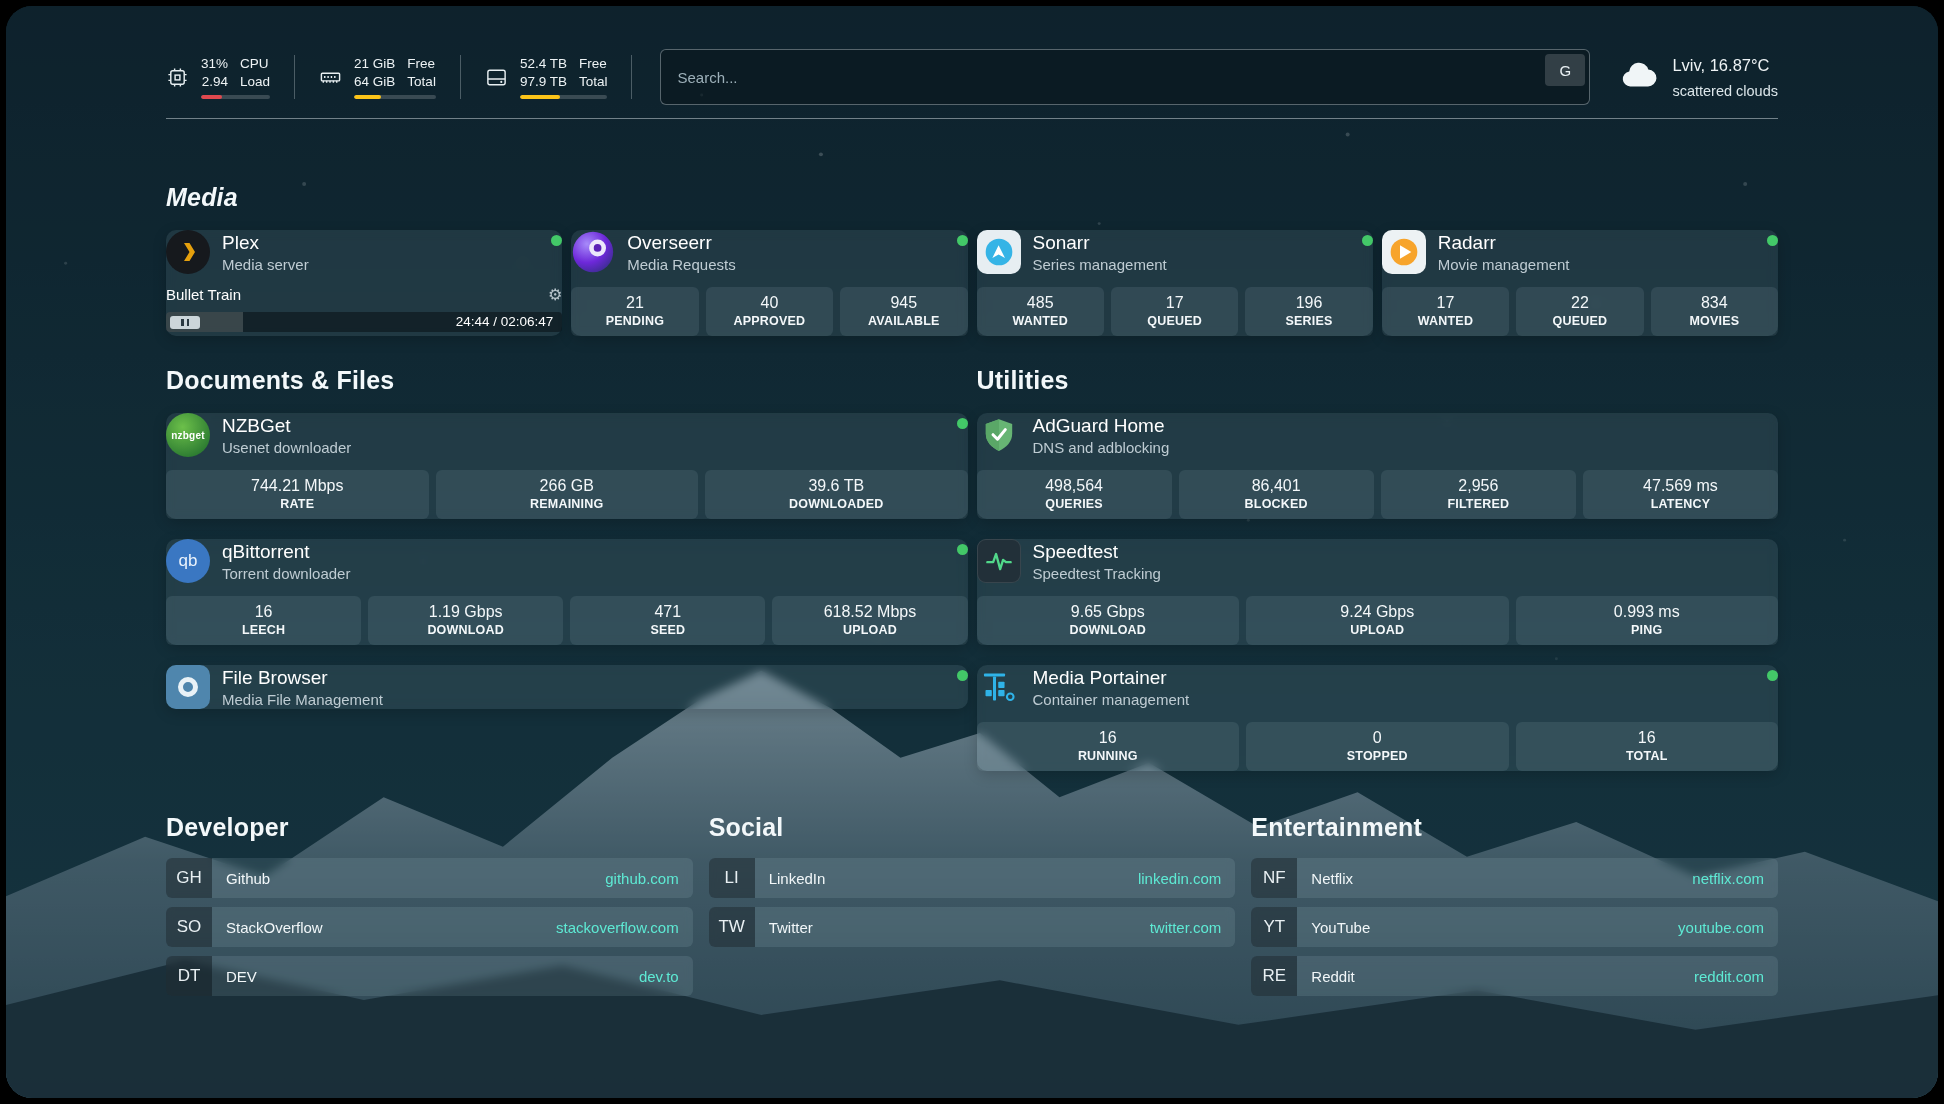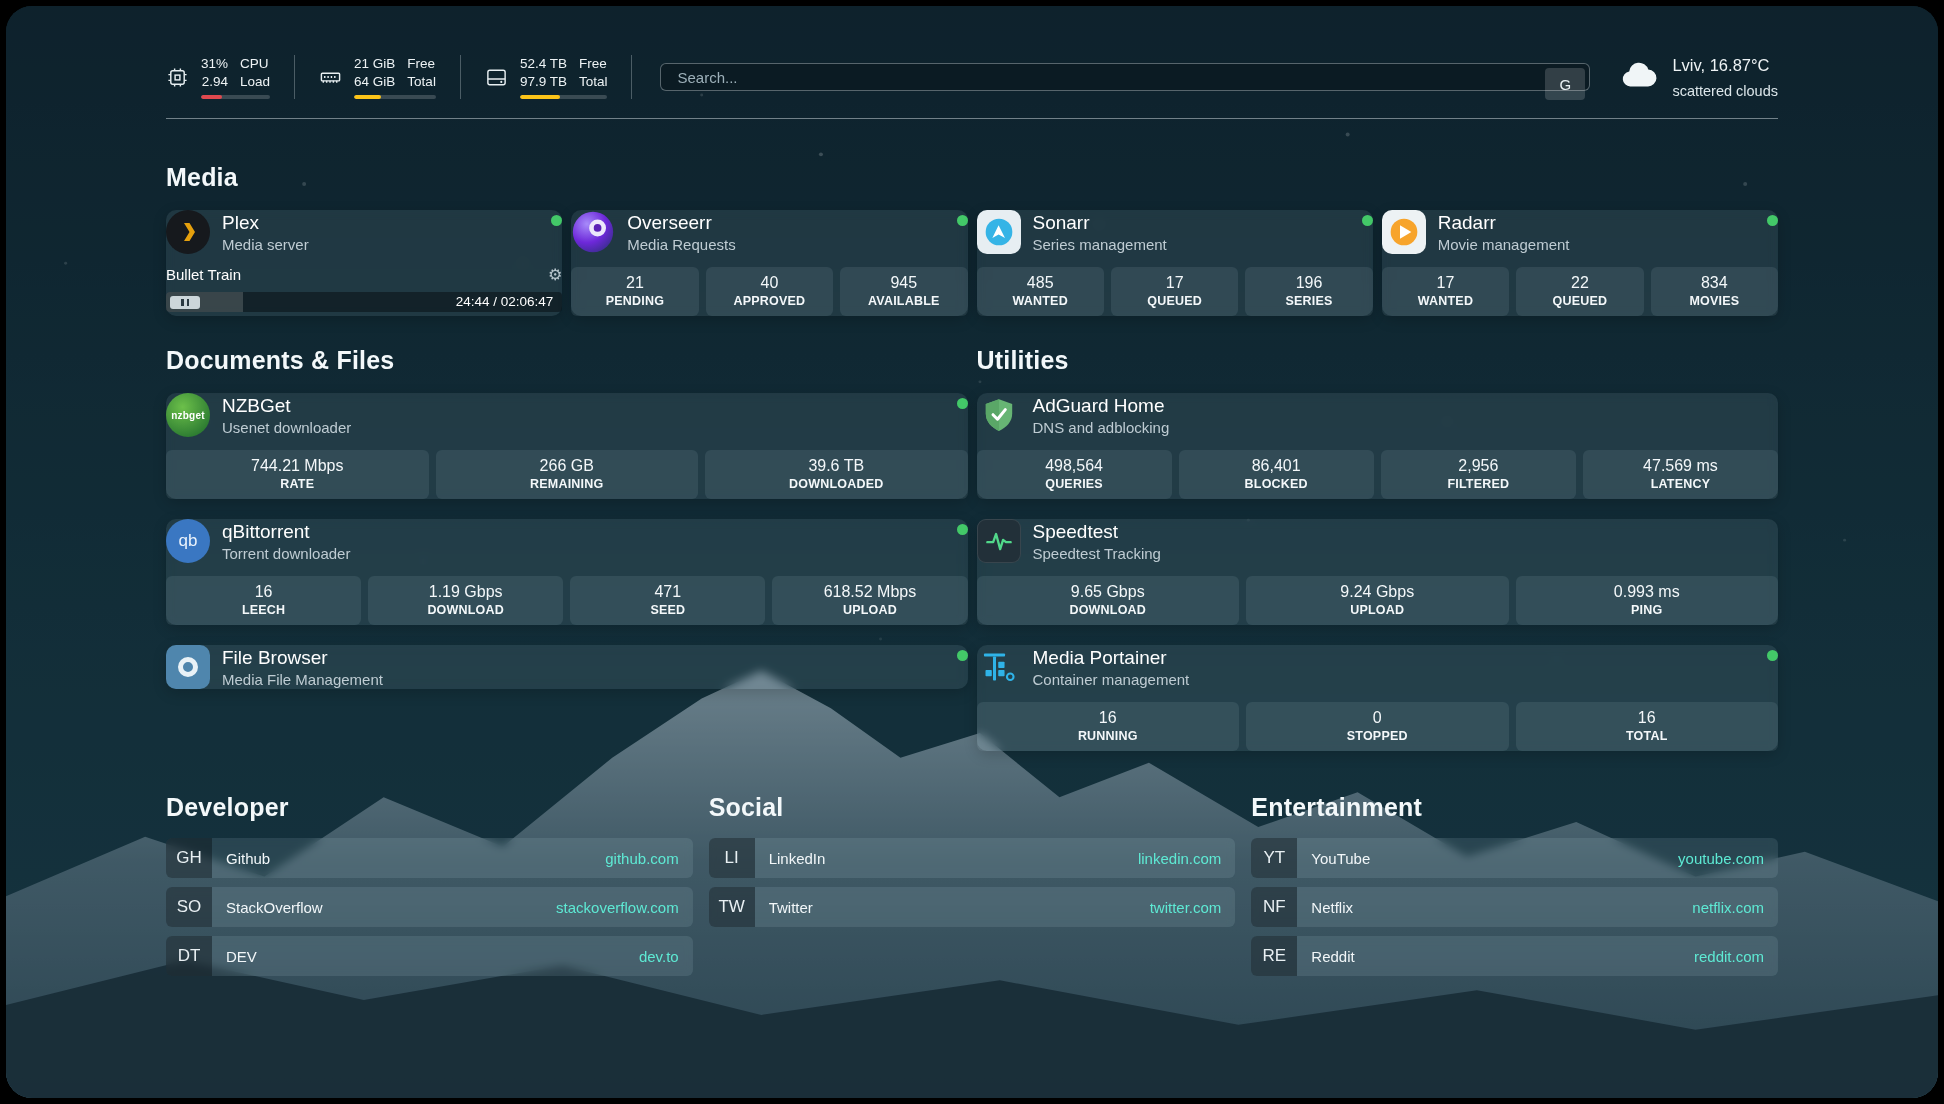--- a/index.html
+++ b/index.html
@@ -17,36 +17,36 @@
   .sys-stat:first-child { padding-left:0; }
   .sys-icon { display:flex; align-items:center; }
   .sys-body { display:flex; flex-direction:column; gap:5px; }
   .sys-rows { display:flex; gap:12px; font-size:13.5px; line-height:1.3; }
   .sys-col { display:flex; flex-direction:column; color:#eef3f5; }
   .sys-col-num { text-align:right; }
   .sys-bar { width:100%; height:4px; border-radius:2px; background:rgba(255,255,255,0.18); overflow:hidden; }
   .sys-bar-fill { height:100%; border-radius:2px; }
 
   .search-wrap { flex:1; margin:0 28px; position:relative; }
-  .search-input { width:100%; height:28px; background:rgba(10,22,28,0.55); border:1px solid rgba(230,240,245,0.35);
+  .search-input { width:100%; height:56px; background:rgba(10,22,28,0.55); border:1px solid rgba(230,240,245,0.35);
       border-radius:6px; color:#eef3f5; font-size:15px; padding:0 56px 0 16px; font-family:inherit; }
   .search-input::placeholder { color:#9db0b9; }
   .engine-btn { position:absolute; right:5px; top:5px; width:40px; height:32px; background:rgba(255,255,255,0.16);
       border:none; border-radius:4px; color:#e9f1f4; font-size:15px; font-family:inherit; cursor:pointer; }
 
   .weather { display:flex; align-items:center; gap:12px; }
   .weather-texts { display:flex; flex-direction:column; gap:8px; }
   .weather-loc { font-size:16.5px; }
   .weather-cond { font-size:14.5px; color:#dce6ea; }
 
   .divider { border:none; border-top:1px solid rgba(235,245,248,0.45); margin-top:6px; }
 
   
   .sec-title { font-size:25px; font-weight:600; color:#f3f8fa; letter-spacing:0.2px; }
-  .section-media > .sec-title { margin-top:44px; }
+  .section-media > .sec-title { margin-top:64px;font-style:italic; }
   .media-grid { display:grid; grid-template-columns:repeat(4,1fr); gap:9px; margin-top:18px; }
 
   .card { background:rgba(183,214,227,0.10); border-radius:10px; 
       backdrop-filter:blur(5px); box-shadow:0 4px 14px rgba(0,0,0,0.18); cursor:pointer; }
   .card-head { display:flex; align-items:center; gap:12px; }
   .app-icon { width:44px; height:44px; flex:0 0 44px; display:flex; align-items:center; justify-content:center; border-radius:10px; overflow:hidden; }
   .app-titles { min-width:0; }
   .app-name { font-size:19px; font-weight:500; color:#fff; white-space:nowrap; }
   .app-sub { font-size:15px; color:#bfccd3; margin-top:2px; white-space:nowrap; }
   .status-dot { width:11px; height:11px; border-radius:50%; background:#43c868; margin-left:auto; align-self:flex-start; margin-top:5px; flex:0 0 11px; }
@@ -590,30 +590,30 @@
             <span class="bm-name">Twitter</span>
             <span class="bm-url">twitter.com</span>
           </div>
         </div>
       </section>
 
       <section>
         <h2 class="sec-title">Entertainment</h2>
         <div class="bm-list">
           <div class="bm-row">
+            <span class="bm-abbr">NF</span>
+            <span class="bm-name">Netflix</span>
+            <span class="bm-url">netflix.com</span>
+          </div>
+          <div class="bm-row">
             <span class="bm-abbr">YT</span>
             <span class="bm-name">YouTube</span>
             <span class="bm-url">youtube.com</span>
           </div>
           <div class="bm-row">
-            <span class="bm-abbr">NF</span>
-            <span class="bm-name">Netflix</span>
-            <span class="bm-url">netflix.com</span>
-          </div>
-          <div class="bm-row">
             <span class="bm-abbr">RE</span>
             <span class="bm-name">Reddit</span>
             <span class="bm-url">reddit.com</span>
           </div>
         </div>
       </section>
 
     </div>
   </div>
 </div>

